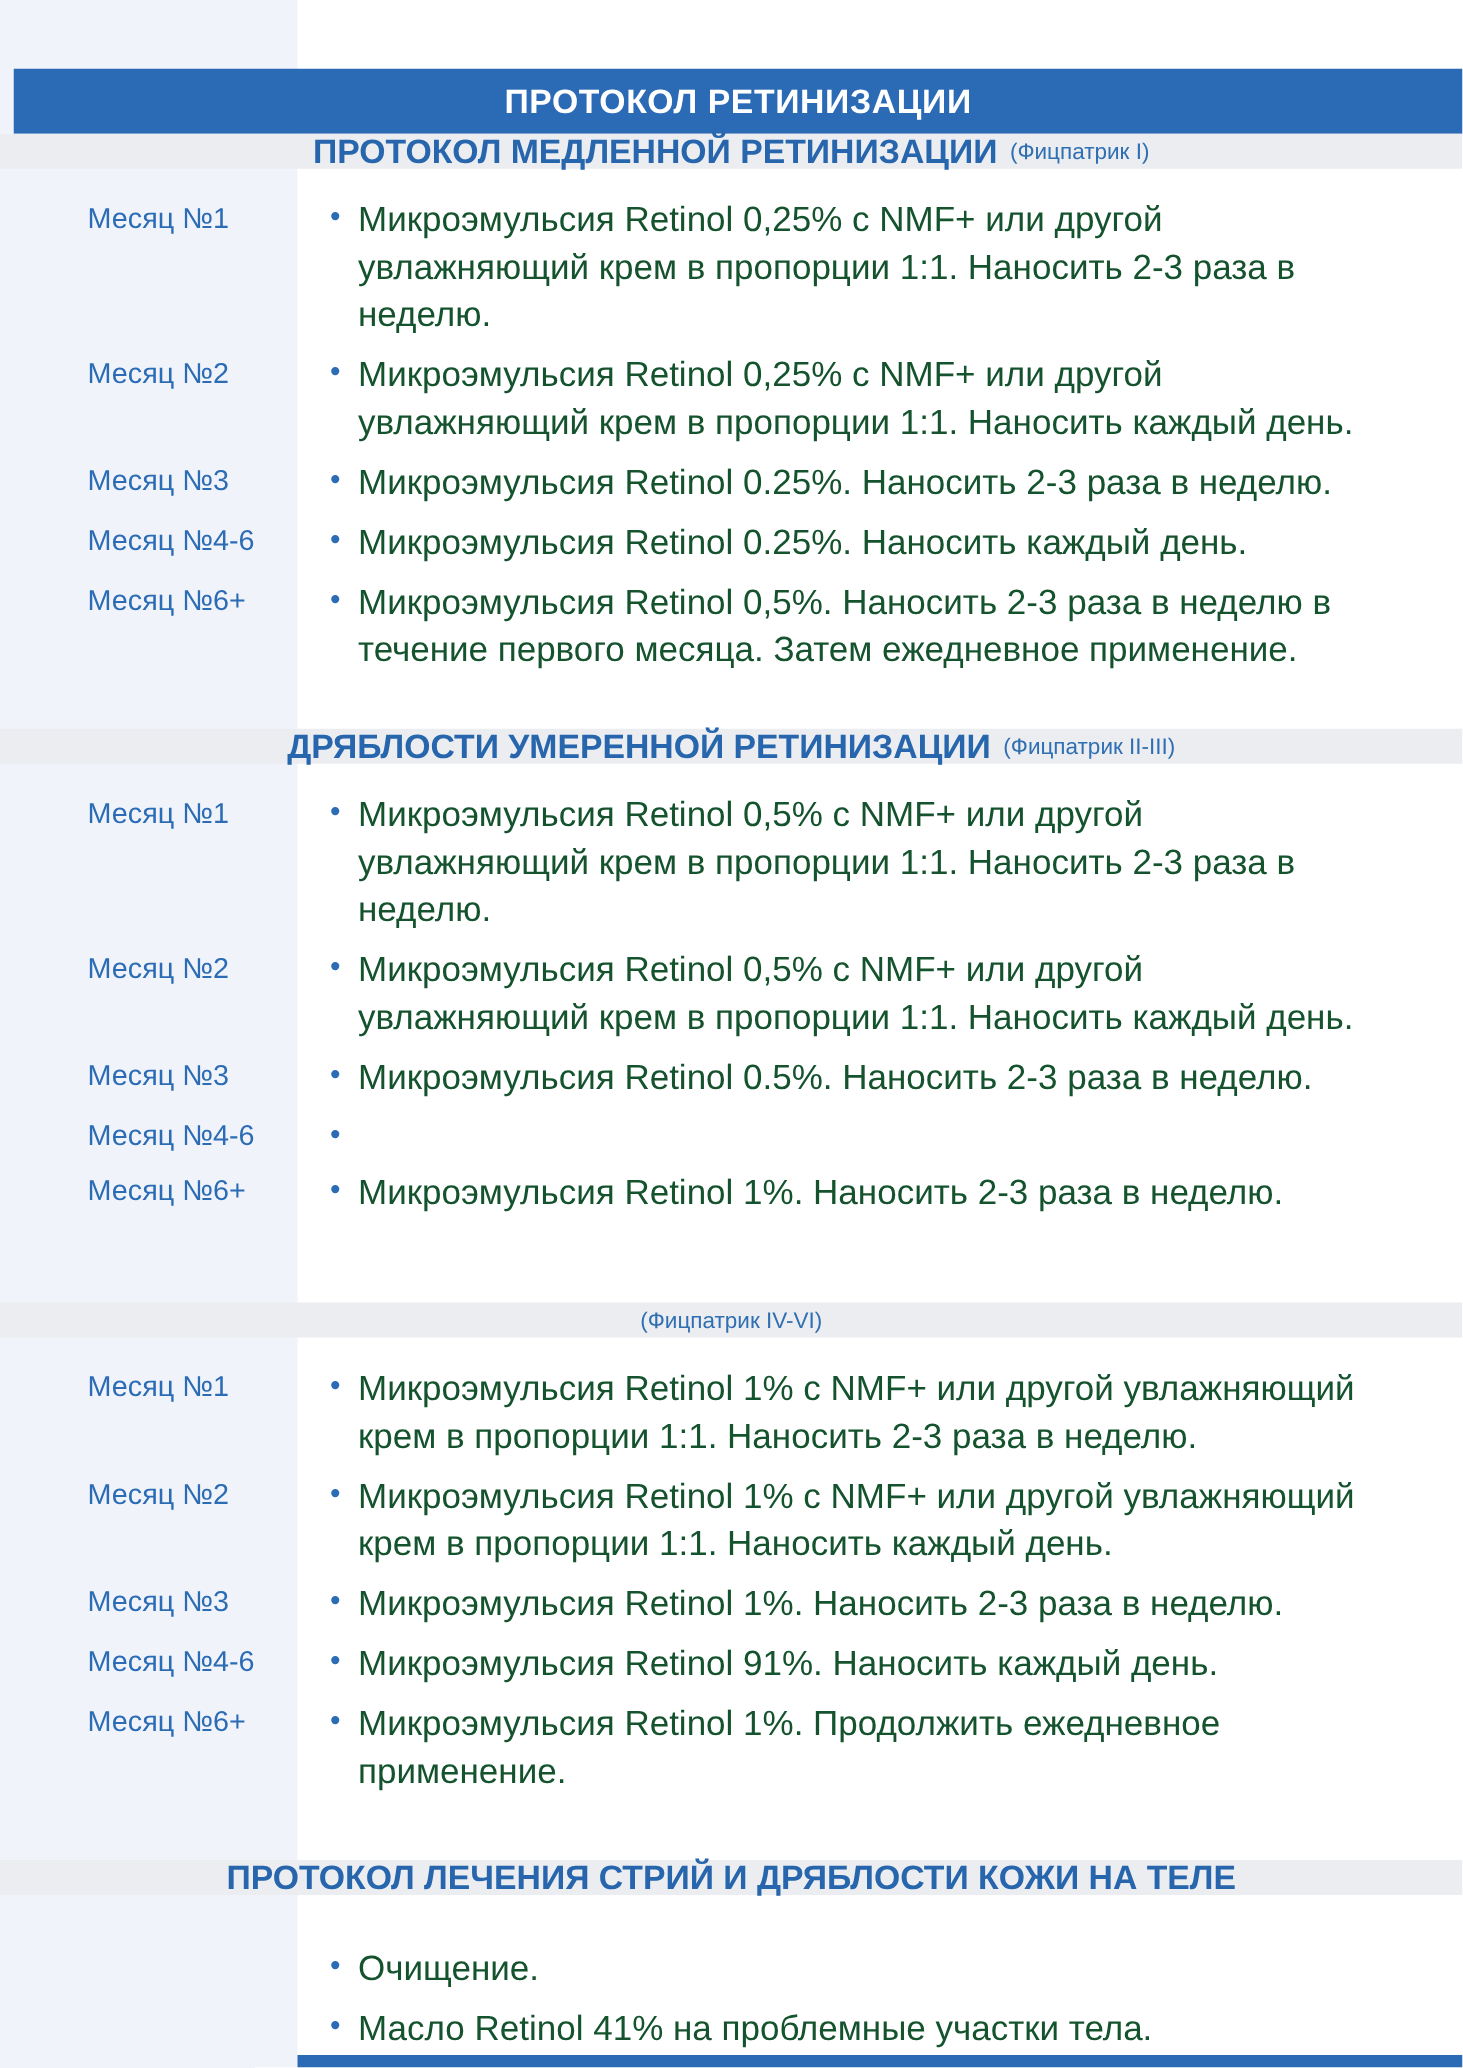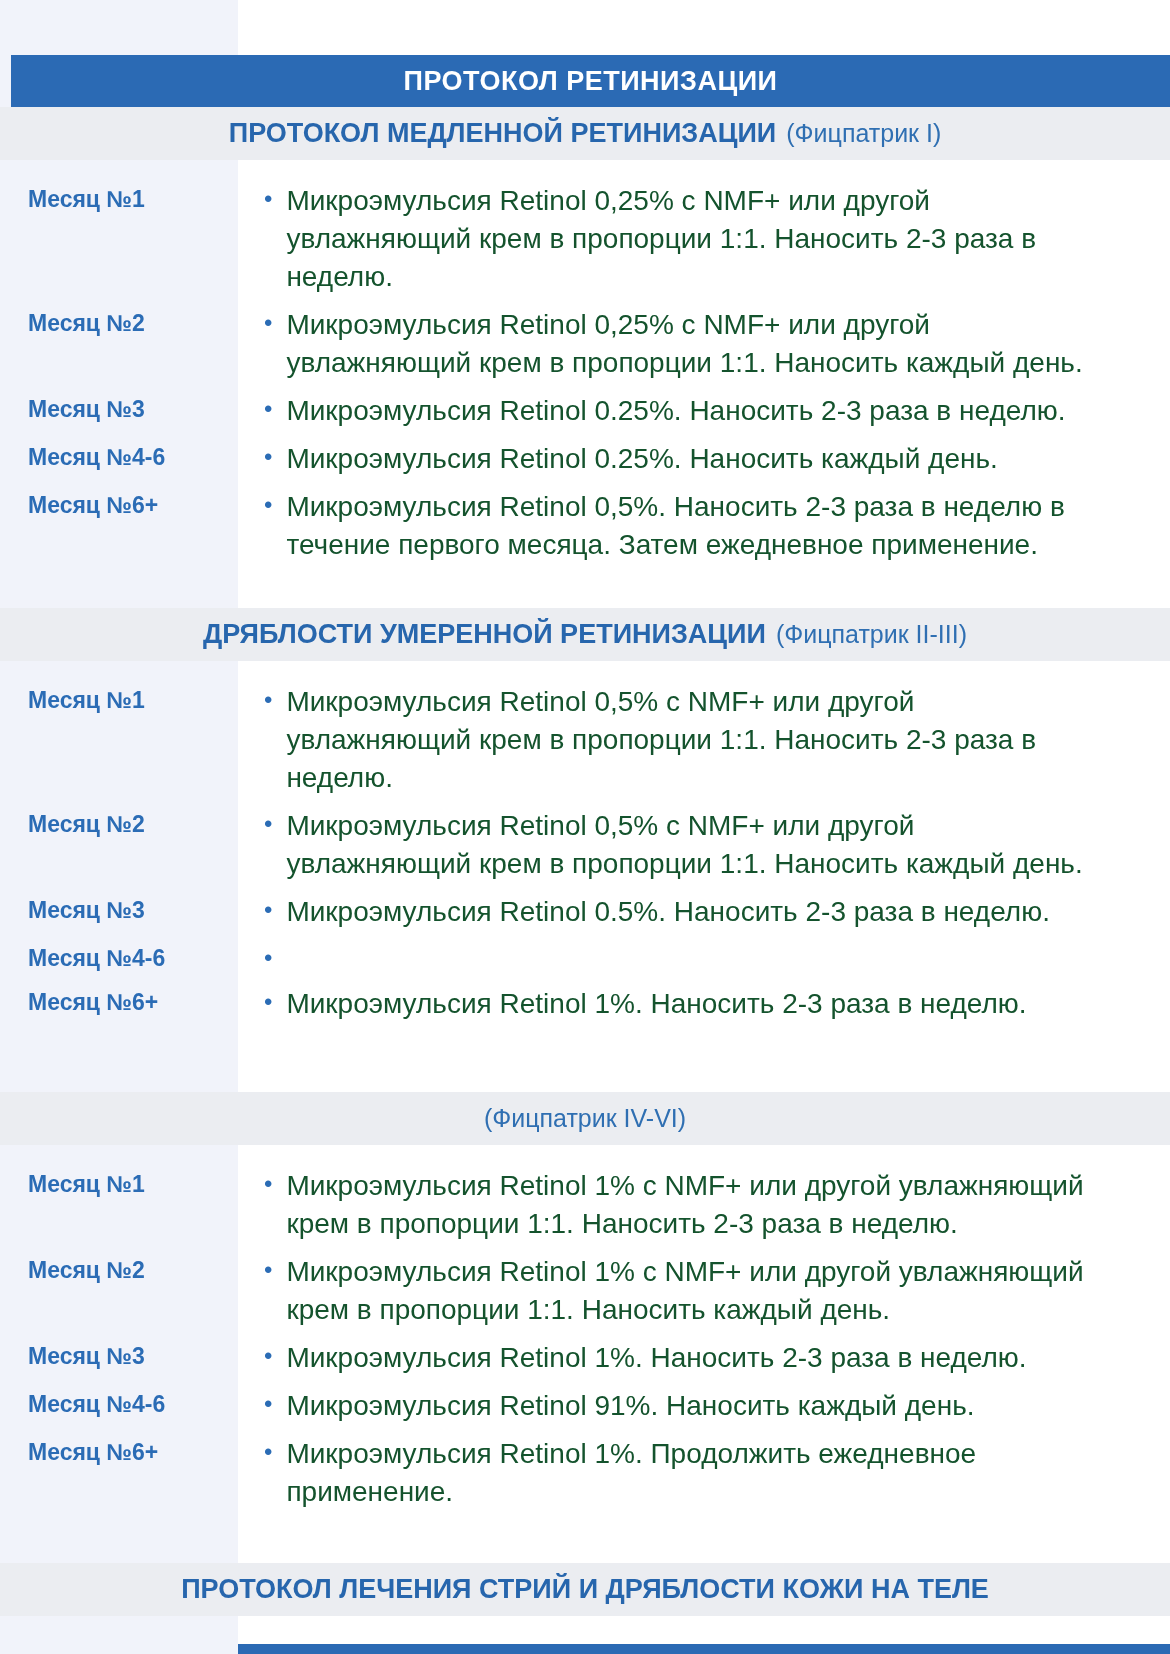--- a/index.html
+++ b/index.html
@@ -18,37 +18,37 @@
   .content { position:relative; z-index:1; }
   .top-gap { height:55px; }
   .main-bar {
     height:52px; background:#2b6ab4;
     display:flex; align-items:center; justify-content:center;margin-left:11px;
   }
   .main-bar .title {
     color:#ffffff; font-weight:bold; font-size:27px; letter-spacing:.5px;
   }
   .section-head {
-    height:53px; background:#ebedf1;
+    height:28px; background:#ebedf1;
     display:flex; align-items:center; justify-content:center;
     gap:10px;
   }
   .section-head .head-bold {
     color:#2766ad; font-weight:bold; font-size:27px;
   }
   .section-head .head-note {
-    color:#2f6fb2; font-weight:normal; font-size:25px;
+    color:#2f6fb2; font-weight:normal; font-size:18px;
   }
   .rows { padding:22px 0 34px 0; }
   .rows.last-block { padding-top:40px; }
   .row { display:flex; align-items:flex-start; margin-bottom:10px; }
   .row .month {
     width:238px; flex:0 0 238px;
-    padding-left:28px;
-    color:#2b6cb5; font-weight:bold; font-size:23px; line-height:34px;
+    padding-left:70px;
+    color:#2b6cb5; font-weight:normal; font-size:23px; line-height:34px;
     white-space:nowrap;
   }
   .row .desc {
     flex:1; display:flex; align-items:flex-start;
     padding-left:26px; padding-right:84px;
   }
   .bullet {
     color:#2b6cb5; font-size:24px; line-height:34px;
     margin-right:14px; flex:0 0 auto;
   }

